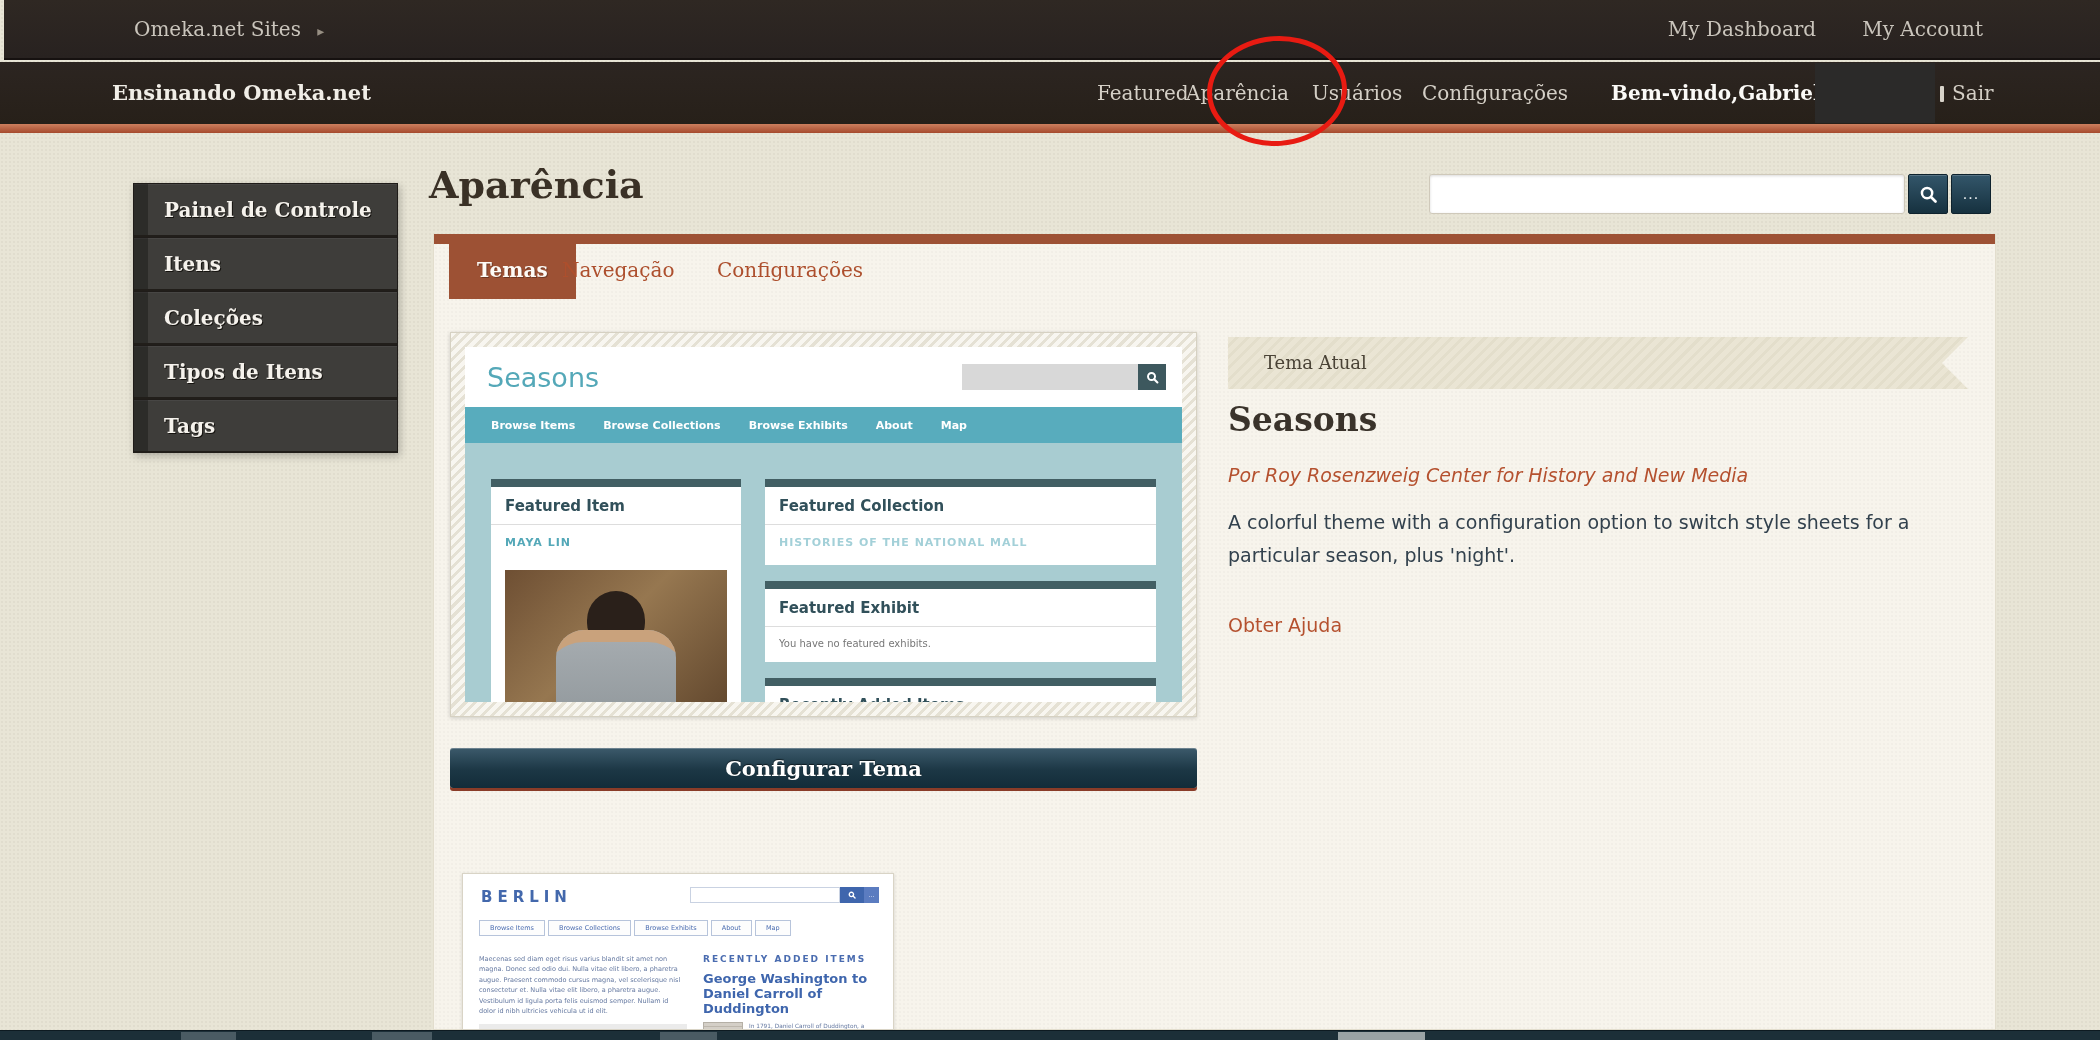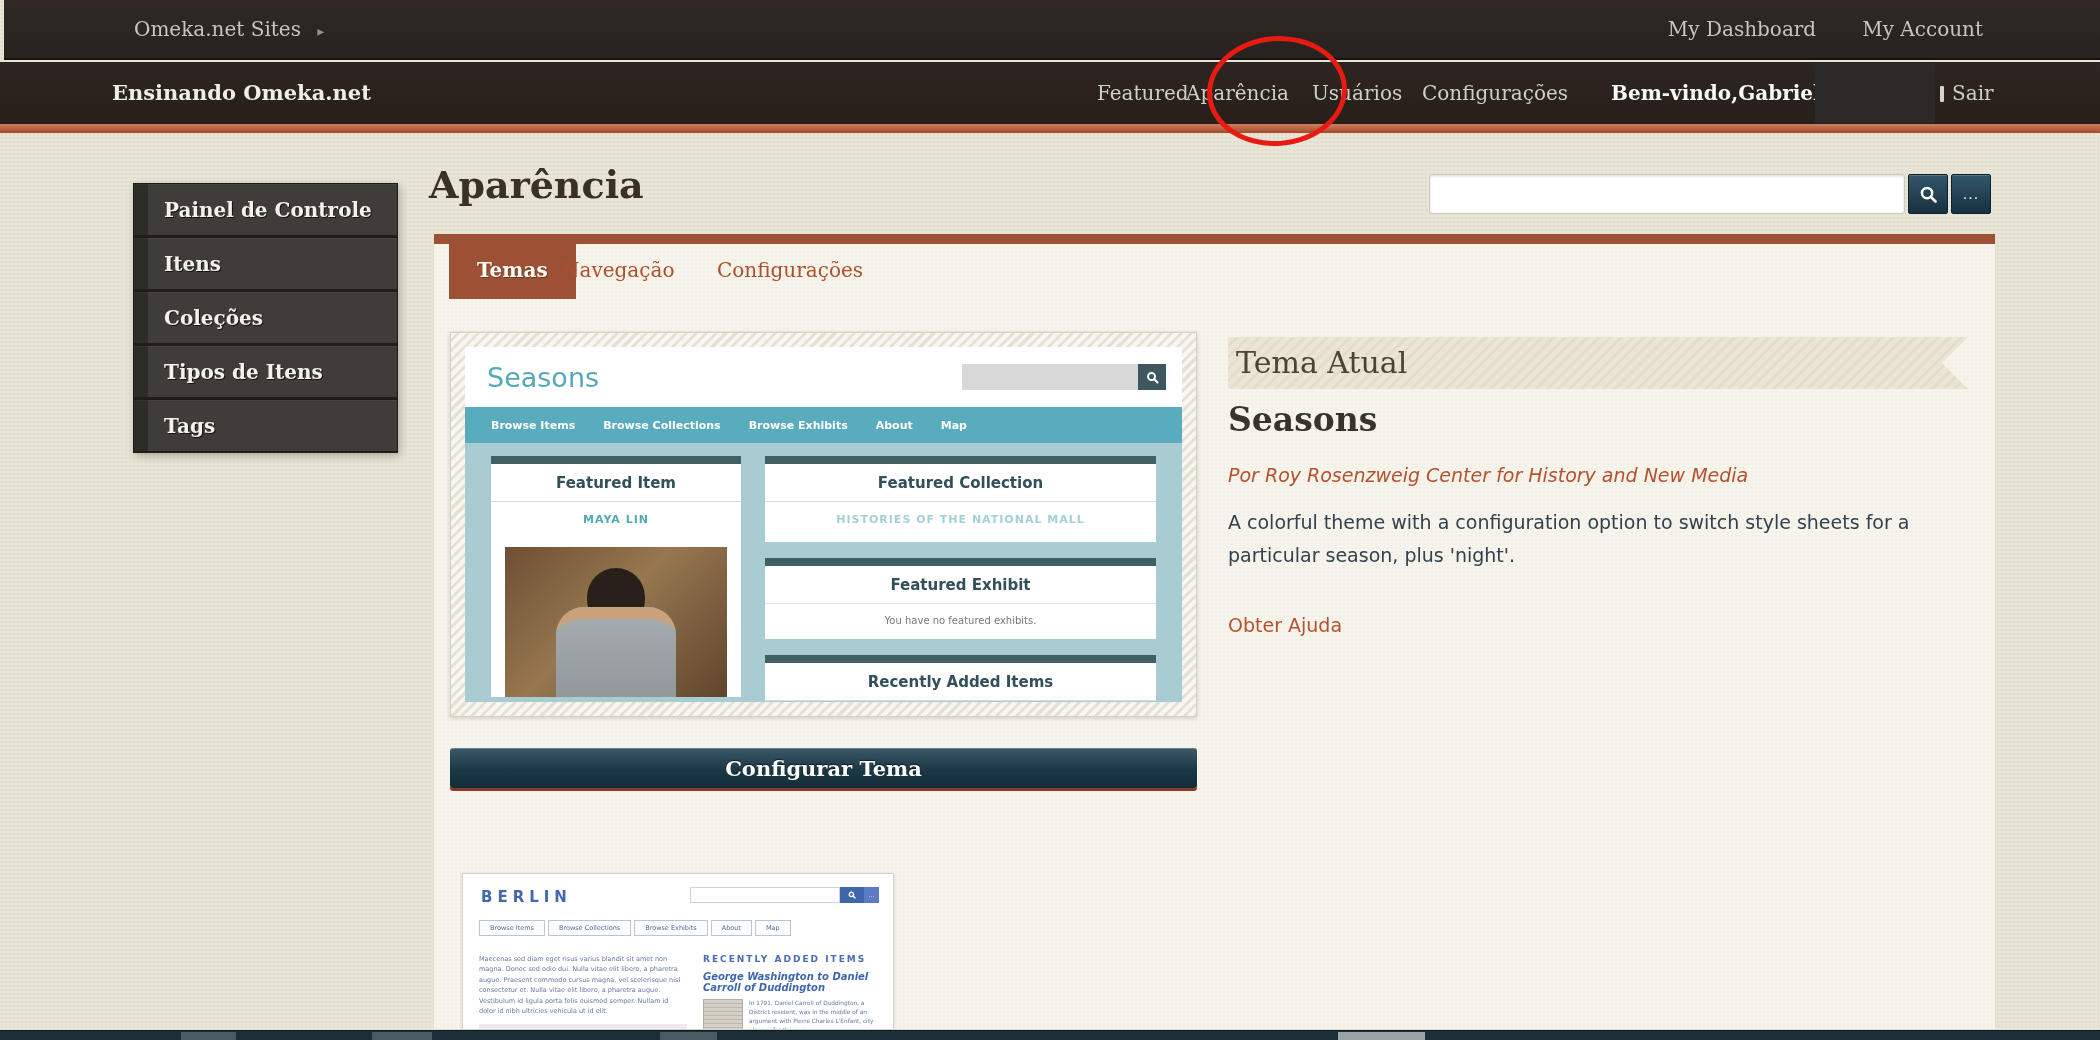--- a/index.html
+++ b/index.html
@@ -88,21 +88,21 @@
   .s-head { height:60px; display:flex; align-items:center; justify-content:space-between;
             padding:0 16px 0 22px; background:#fff; }
   .s-logo { font-size:27px; color:#54a8b8; }
   .s-search { display:flex; }
   .s-search .s-inp { width:176px; height:26px; background:#d8d8d8; border:none; }
   .s-search .s-btn { width:28px; height:26px; background:#3d585e; border:none; cursor:pointer;
                      display:flex; align-items:center; justify-content:center; }
   .s-nav { height:36px; background:#58acbd; display:flex; align-items:center; gap:28px;
            padding-left:26px; }
   .s-nav a { color:#fff; font-weight:700; font-size:11px; text-decoration:none; cursor:pointer; }
-  .s-body { flex:1; background:#a8ccd1; padding:13px 26px; display:flex; gap:24px; overflow:hidden;text-align:center; }
+  .s-body { flex:1; background:#a8ccd1; padding:36px 26px; display:flex; gap:24px; overflow:hidden; }
   .s-col-l { width:250px; } .s-col-r { flex:1; display:flex; flex-direction:column; gap:16px; }
   .s-panel { background:#fff; border-top:8px solid #425f64; }
   .s-panel h4 { font-size:15px; font-weight:700; color:#31505a;
                 padding:10px 14px 9px; border-bottom:1px solid #ddd; }
   .s-link-teal { display:block; padding:11px 14px; font-size:11px; font-weight:700;
                  letter-spacing:1px; color:#54a8b8; cursor:pointer; }
   .s-link-light { display:block; padding:11px 14px 16px; font-size:11px; font-weight:700;
                   letter-spacing:1px; color:#a3d0d8; cursor:pointer; }
   .s-empty { padding:11px 14px 13px; font-size:10px; color:#777; }
   .s-photo { margin:10px 14px; width:calc(100% - 28px); height:150px; position:relative;
@@ -116,24 +116,24 @@
   
   .config-btn { position:absolute; left:16px; top:514px; width:747px; height:40px;
                 border:none; border-radius:3px; cursor:pointer;
                 background:linear-gradient(#3c5a6b,#1c3745 55%,#132c39);
                 box-shadow:0 3px 0 #8a3c28, inset 0 1px 0 rgba(255,255,255,.25);
                 color:#fff; font-family:"DejaVu Serif", serif; font-weight:700;
                 font-size:21px; text-shadow:0 -1px 1px rgba(0,0,0,.6); }
 
   
   .ribbon { position:absolute; left:794px; top:103px; width:740px; height:52px;
-            line-height:52px; padding-left:8px;
+            line-height:52px; padding-left:36px;
             background:repeating-linear-gradient(135deg,#eae5d4 0 5px,#e3decb 5px 8px);
             clip-path:polygon(0 0,100% 0,calc(100% - 26px) 50%,100% 100%,0 100%);
-            font-family:"DejaVu Serif", serif; font-size:30px; color:#4a4336;
+            font-family:"DejaVu Serif", serif; font-size:18px; color:#4a4336;
             box-shadow:0 2px 3px rgba(0,0,0,.2); }
   .theme-name { position:absolute; left:794px; top:166px; font-family:"DejaVu Serif", serif;
                 font-weight:700; font-size:33px; color:#3a332b; }
   .theme-byline { position:absolute; left:794px; top:230px; font-style:italic;
                   font-size:19px; color:#b5512f; }
   .theme-desc { position:absolute; left:794px; top:272px; width:778px;
                 font-size:19px; line-height:1.75; color:#32414d; }
   .theme-help { position:absolute; left:794px; top:380px; font-size:19px;
                 color:#b5512f; cursor:pointer; }
 
@@ -149,22 +149,22 @@
                      display:flex; align-items:center; justify-content:center; }
   .b-search .b-more { width:15px; height:16px; background:#5b7cc0; border:none; cursor:pointer;
                       color:#dce5f5; font-size:7px; line-height:16px; text-align:center; }
   .b-tabs { position:absolute; left:16px; top:46px; display:flex; gap:3px; }
   .b-tab { border:1px solid #b7c4db; background:#fdfdfd; padding:3px 10px;
            font-size:6.5px; color:#4a6cb0; cursor:pointer; white-space:nowrap; }
   .b-col-l { position:absolute; left:16px; top:80px; width:208px; }
   .b-intro { font-size:6.5px; line-height:1.6; color:#6579a1; }
   .b-feat { margin-top:8px; background:#ebebeb; padding:8px 10px; }
   .b-h { font-size:9px; font-weight:700; letter-spacing:2px; color:#4a6cb0; }
-  .b-link { display:block; margin-top:7px; font-size:10px; font-weight:700;
-            color:#3f66ad; cursor:pointer;font-style:italic; }
+  .b-link { display:block; margin-top:7px; font-size:13px; font-weight:700;
+            color:#3f66ad; cursor:pointer; }
   .b-col-r { position:absolute; left:240px; top:80px; width:178px; }
   .b-row { display:flex; gap:6px; margin-top:6px; }
   .b-thumb { width:40px; height:52px; flex:none; border:1px solid #b5b0a6;
              background:repeating-linear-gradient(#d4cfc7 0 3px,#bdb7ad 3px 4px); }
   .b-txt { font-size:5.8px; line-height:1.55; color:#6579a1; }
 
   
   .taskbar { position:absolute; left:0; top:1030px; width:2100px; height:10px;
              background:#1c2f38; border-top:1px solid #0d1a21; z-index:6; }
   .tseg { position:absolute; top:1px; height:9px; background:#4a5b63; cursor:pointer; }

